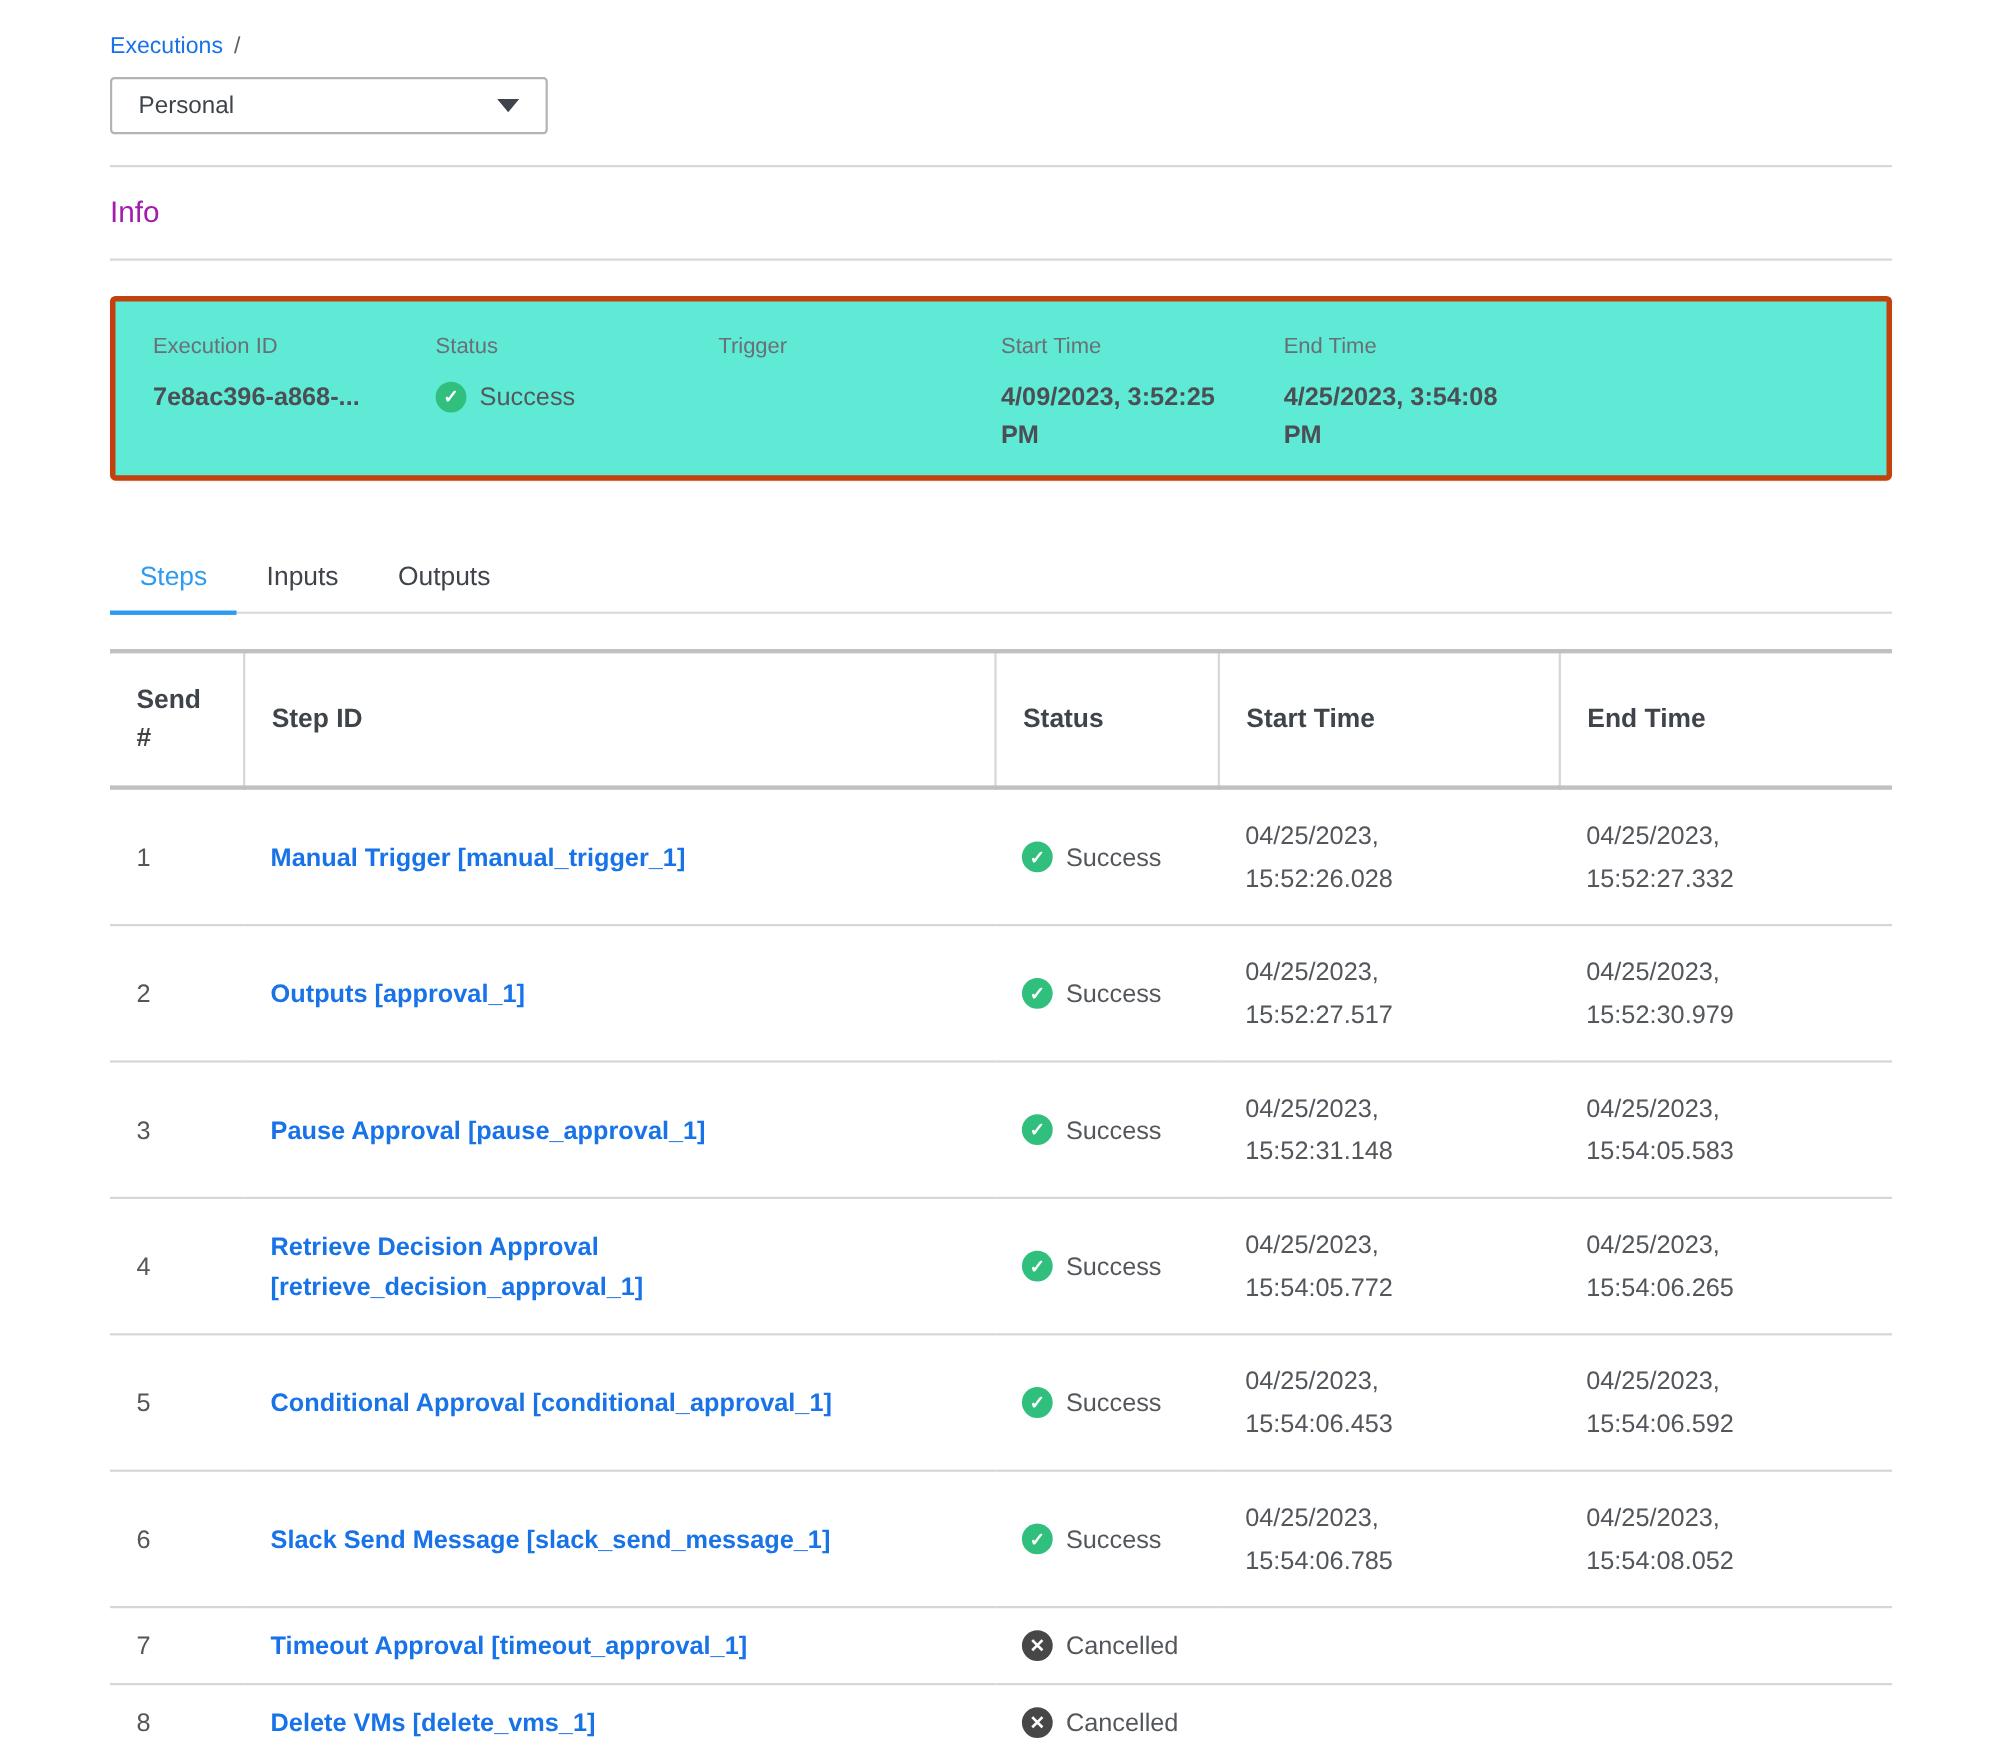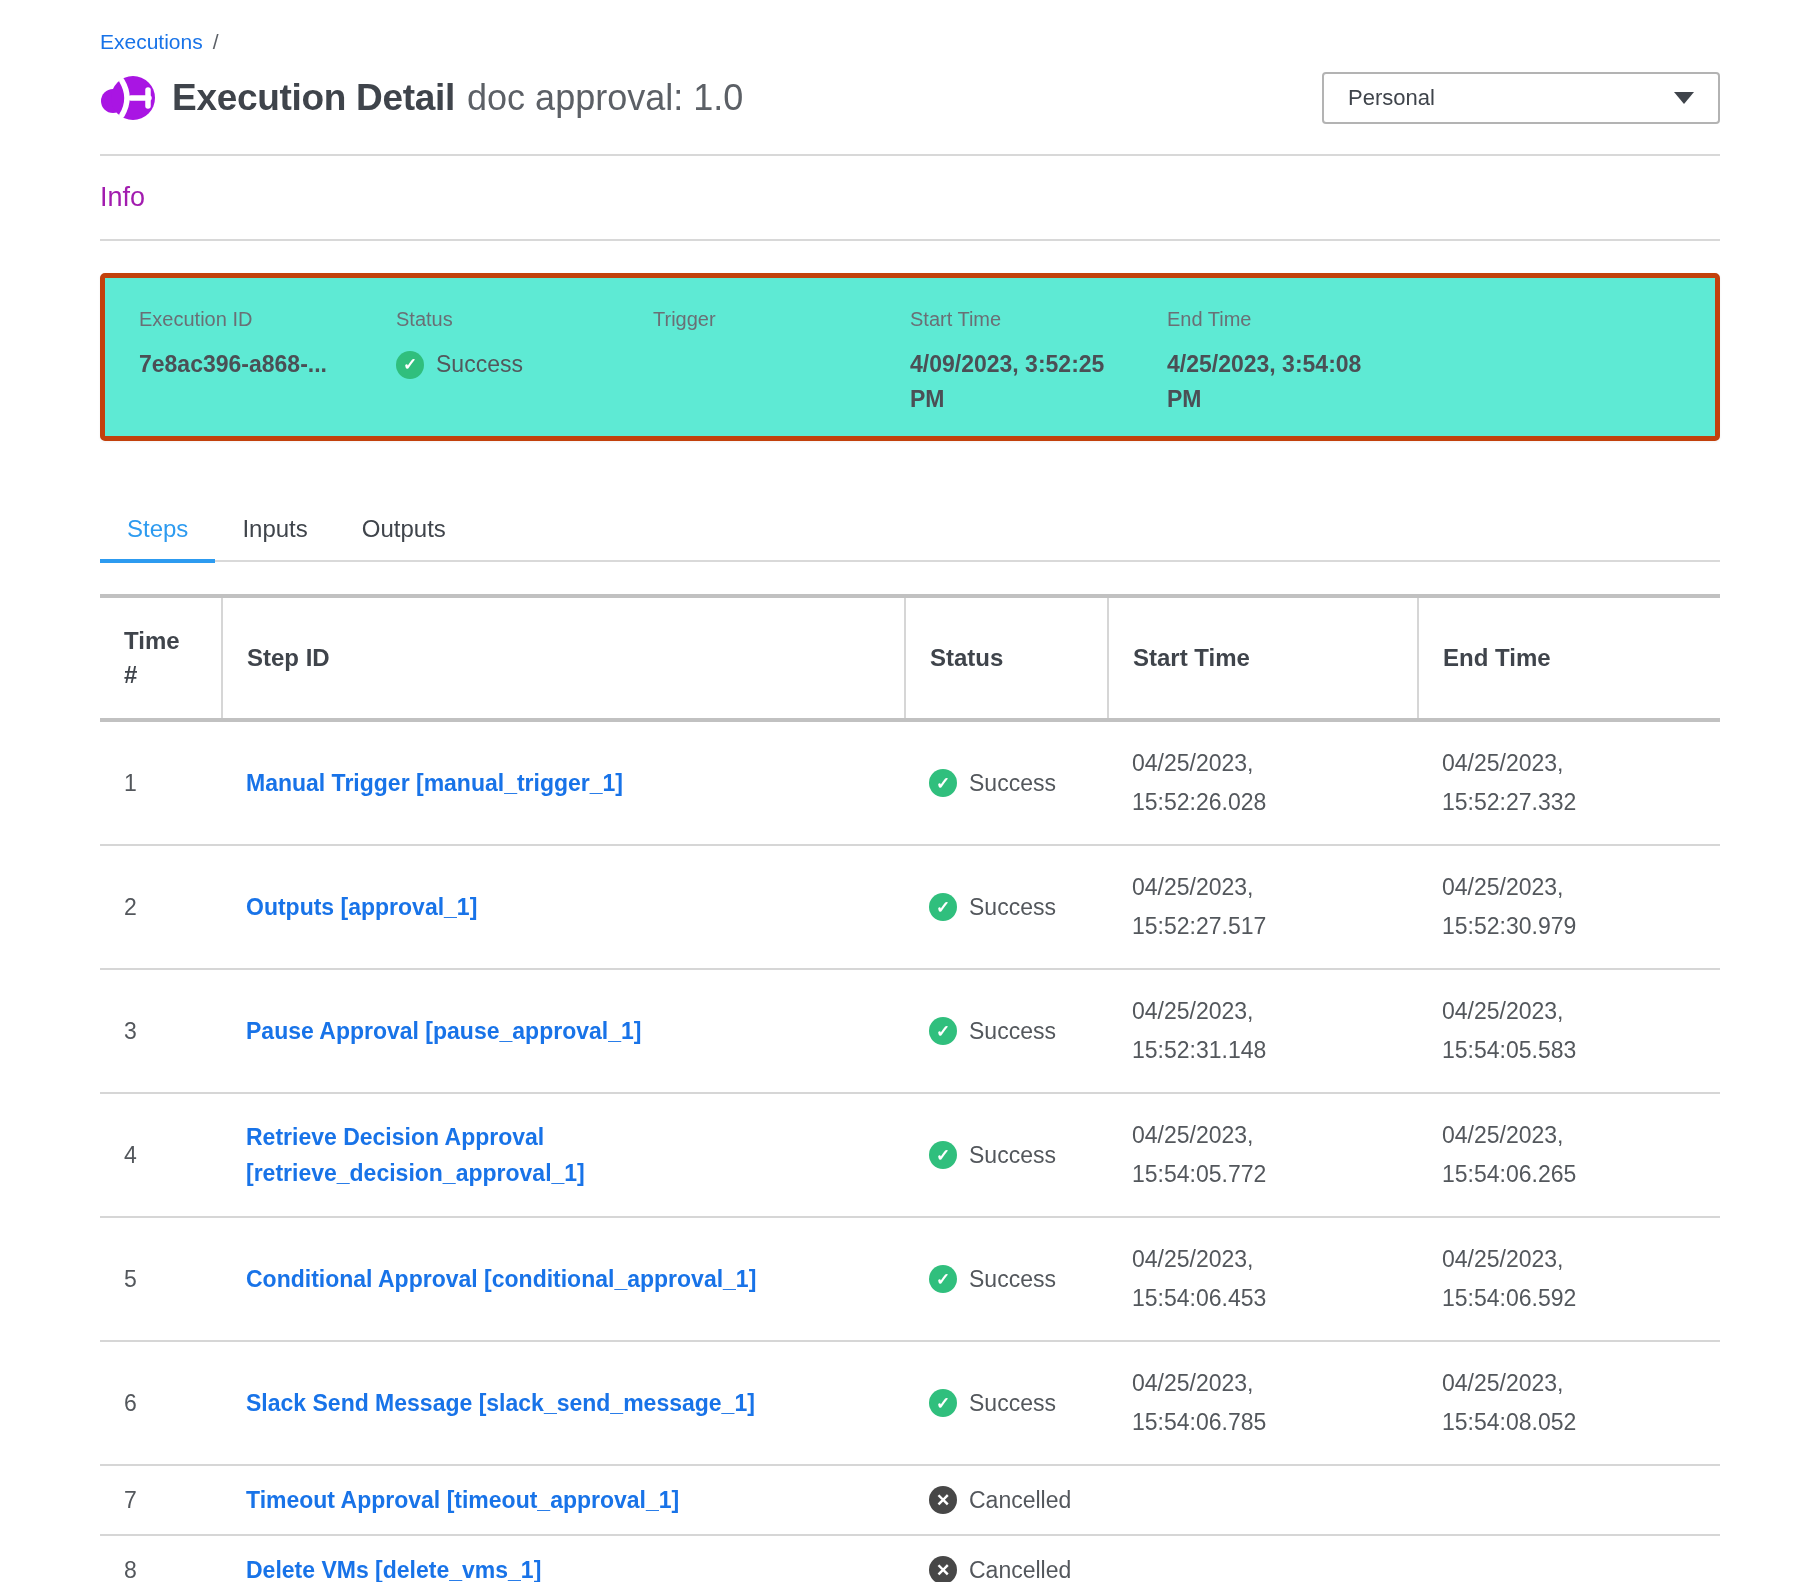--- a/index.html
+++ b/index.html
@@ -76,31 +76,20 @@
 </head>
 <body>
 
 <div class="content">
 
   <div class="breadcrumb">
     <a>Executions</a><span class="sep">/</span>
   </div>
 
   <div class="header-row">
-    <div class="title-group">
-      <svg class="logo" viewBox="0 0 56 56">
-        <circle cx="13" cy="31" r="12" fill="#a915e3"></circle>
-        <circle cx="33" cy="28" r="22" fill="#a915e3"></circle>
-        <path d="M22 11 Q32 28 22 45" stroke="#ffffff" stroke-width="5.5" fill="none" stroke-linecap="round"></path>
-        <path d="M31 28 H49" stroke="#ffffff" stroke-width="5.5" stroke-linecap="round"></path>
-        <path d="M48 20 V36" stroke="#ffffff" stroke-width="5.5" stroke-linecap="round"></path>
-      </svg>
-      <span class="page-title">Execution Detail</span>
-      <span class="page-subtitle">doc approval: 1.0</span>
-    </div>
     <div class="select-box">
       <span>Personal</span>
       <span class="caret"></span>
     </div>
   </div>
 
   <hr class="hr header-divider">
 
   <div class="section-title">Info</div>
   <hr class="hr info-divider">
@@ -147,21 +136,21 @@
   <table class="steps-table">
     <colgroup>
         <col class="c-num">
         <col class="c-id">
         <col class="c-status">
         <col class="c-start">
         <col class="c-end">
       </colgroup>
     <thead>
       <tr>
-        <th><span class="wrap-narrow">Time #</span></th>
+        <th><span class="wrap-narrow">Send #</span></th>
         <th>Step ID</th>
         <th>Status</th>
         <th>Start Time</th>
         <th>End Time</th>
       </tr>
     </thead>
     <tbody id="steps-tbody">
   <tr>
     <td>1</td>
     <td><a class="step-link">Manual Trigger [manual_trigger_1]</a></td>

